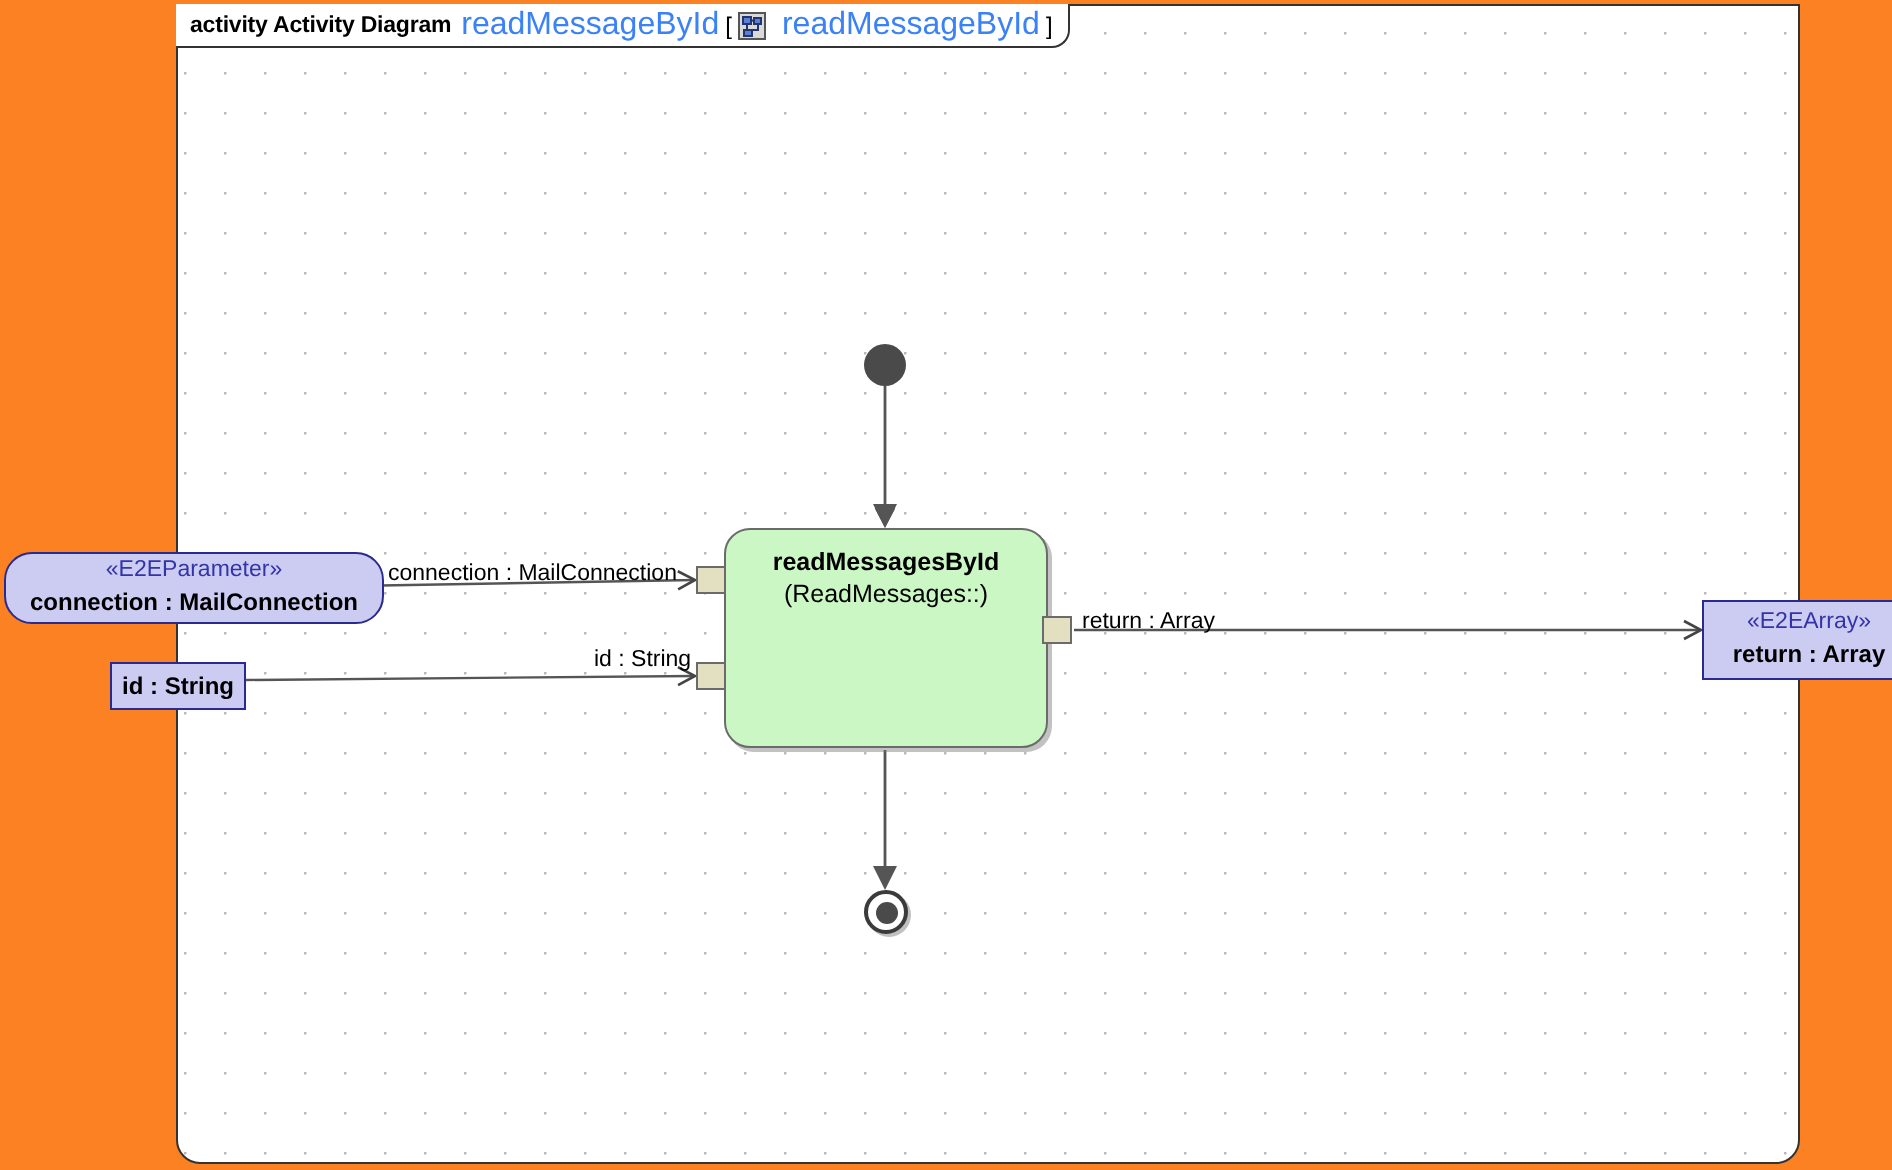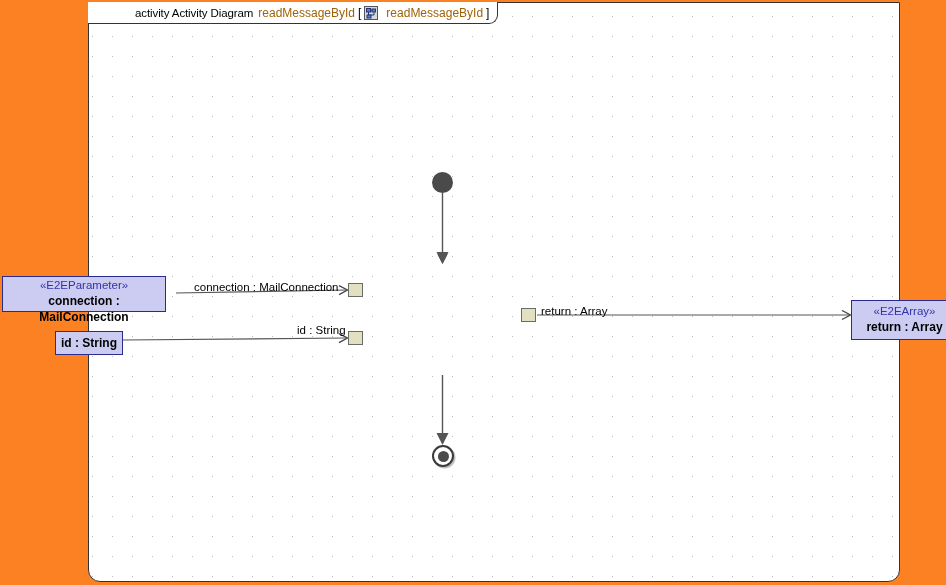--- a/index.html
+++ b/index.html
@@ -52,28 +52,27 @@
     border-bottom-right-radius: 9px;
     box-sizing: border-box;
     display: flex;
     align-items: center;
     padding: 0 8px 0 7px;
     white-space: nowrap;
     z-index: 5;
   }
   .hdr-kw {
     font-size: 11.5px;
-    font-weight: normal;
+    font-weight: bold;
     color: #000;
     letter-spacing: -0.1px;
-    margin-left: 40px;
   }
   .hdr-name {
-    font-size: 12px;
-    color: #a16207;
+    font-size: 16px;
+    color: #3b82f6;
     margin-left: 5px;
   }
   .hdr-bracket {
     font-size: 12px;
     color: #000;
     margin-left: 3px;
   }
   .hdr-icon {
     width: 14px;
     height: 14px;
@@ -142,22 +141,23 @@
     display: block;
   }
   .param-box .pname {
     font-size: 12px;
     font-weight: bold;
     color: #000;
     line-height: 16px;
     display: block;
   }
   #param-connection {
-    left: 2px; top: 276px; width: 164px; height: 36px;
+    left: 2px; top: 276px; width: 190px; height: 36px;
     padding-top: 1px;
+    border-radius: 14px;
   }
   #param-id {
     left: 55px; top: 331px; width: 68px; height: 24px;
     display: flex; align-items: center; justify-content: center;
   }
   #param-return {
     left: 851px; top: 300px; width: 107px; height: 40px;
     padding-top: 3px;
   }
 
@@ -253,20 +253,24 @@
 
     <line x1="176" y1="293" x2="347" y2="290" stroke="#555" stroke-width="1.2" marker-end="url(#openarrow)"></line>
 
     <line x1="123" y1="340" x2="347" y2="338" stroke="#555" stroke-width="1.2" marker-end="url(#openarrow)"></line>
 
     <line x1="537" y1="315" x2="850" y2="315" stroke="#555" stroke-width="1.2" marker-end="url(#openarrow)"></line>
   </svg>
 
   <div id="initial-node"></div>
 
+  <div id="action-node" class="node">
+    <div class="act-name">readMessagesById</div>
+    <div class="act-sub">(ReadMessages::)</div>
+  </div>
 
   <div class="pin" id="pin-connection"></div>
   <div class="pin" id="pin-id"></div>
   <div class="pin" id="pin-return"></div>
 
   <div id="final-node">
     <div class="inner"></div>
   </div>
 
   <div class="param-box" id="param-connection">

